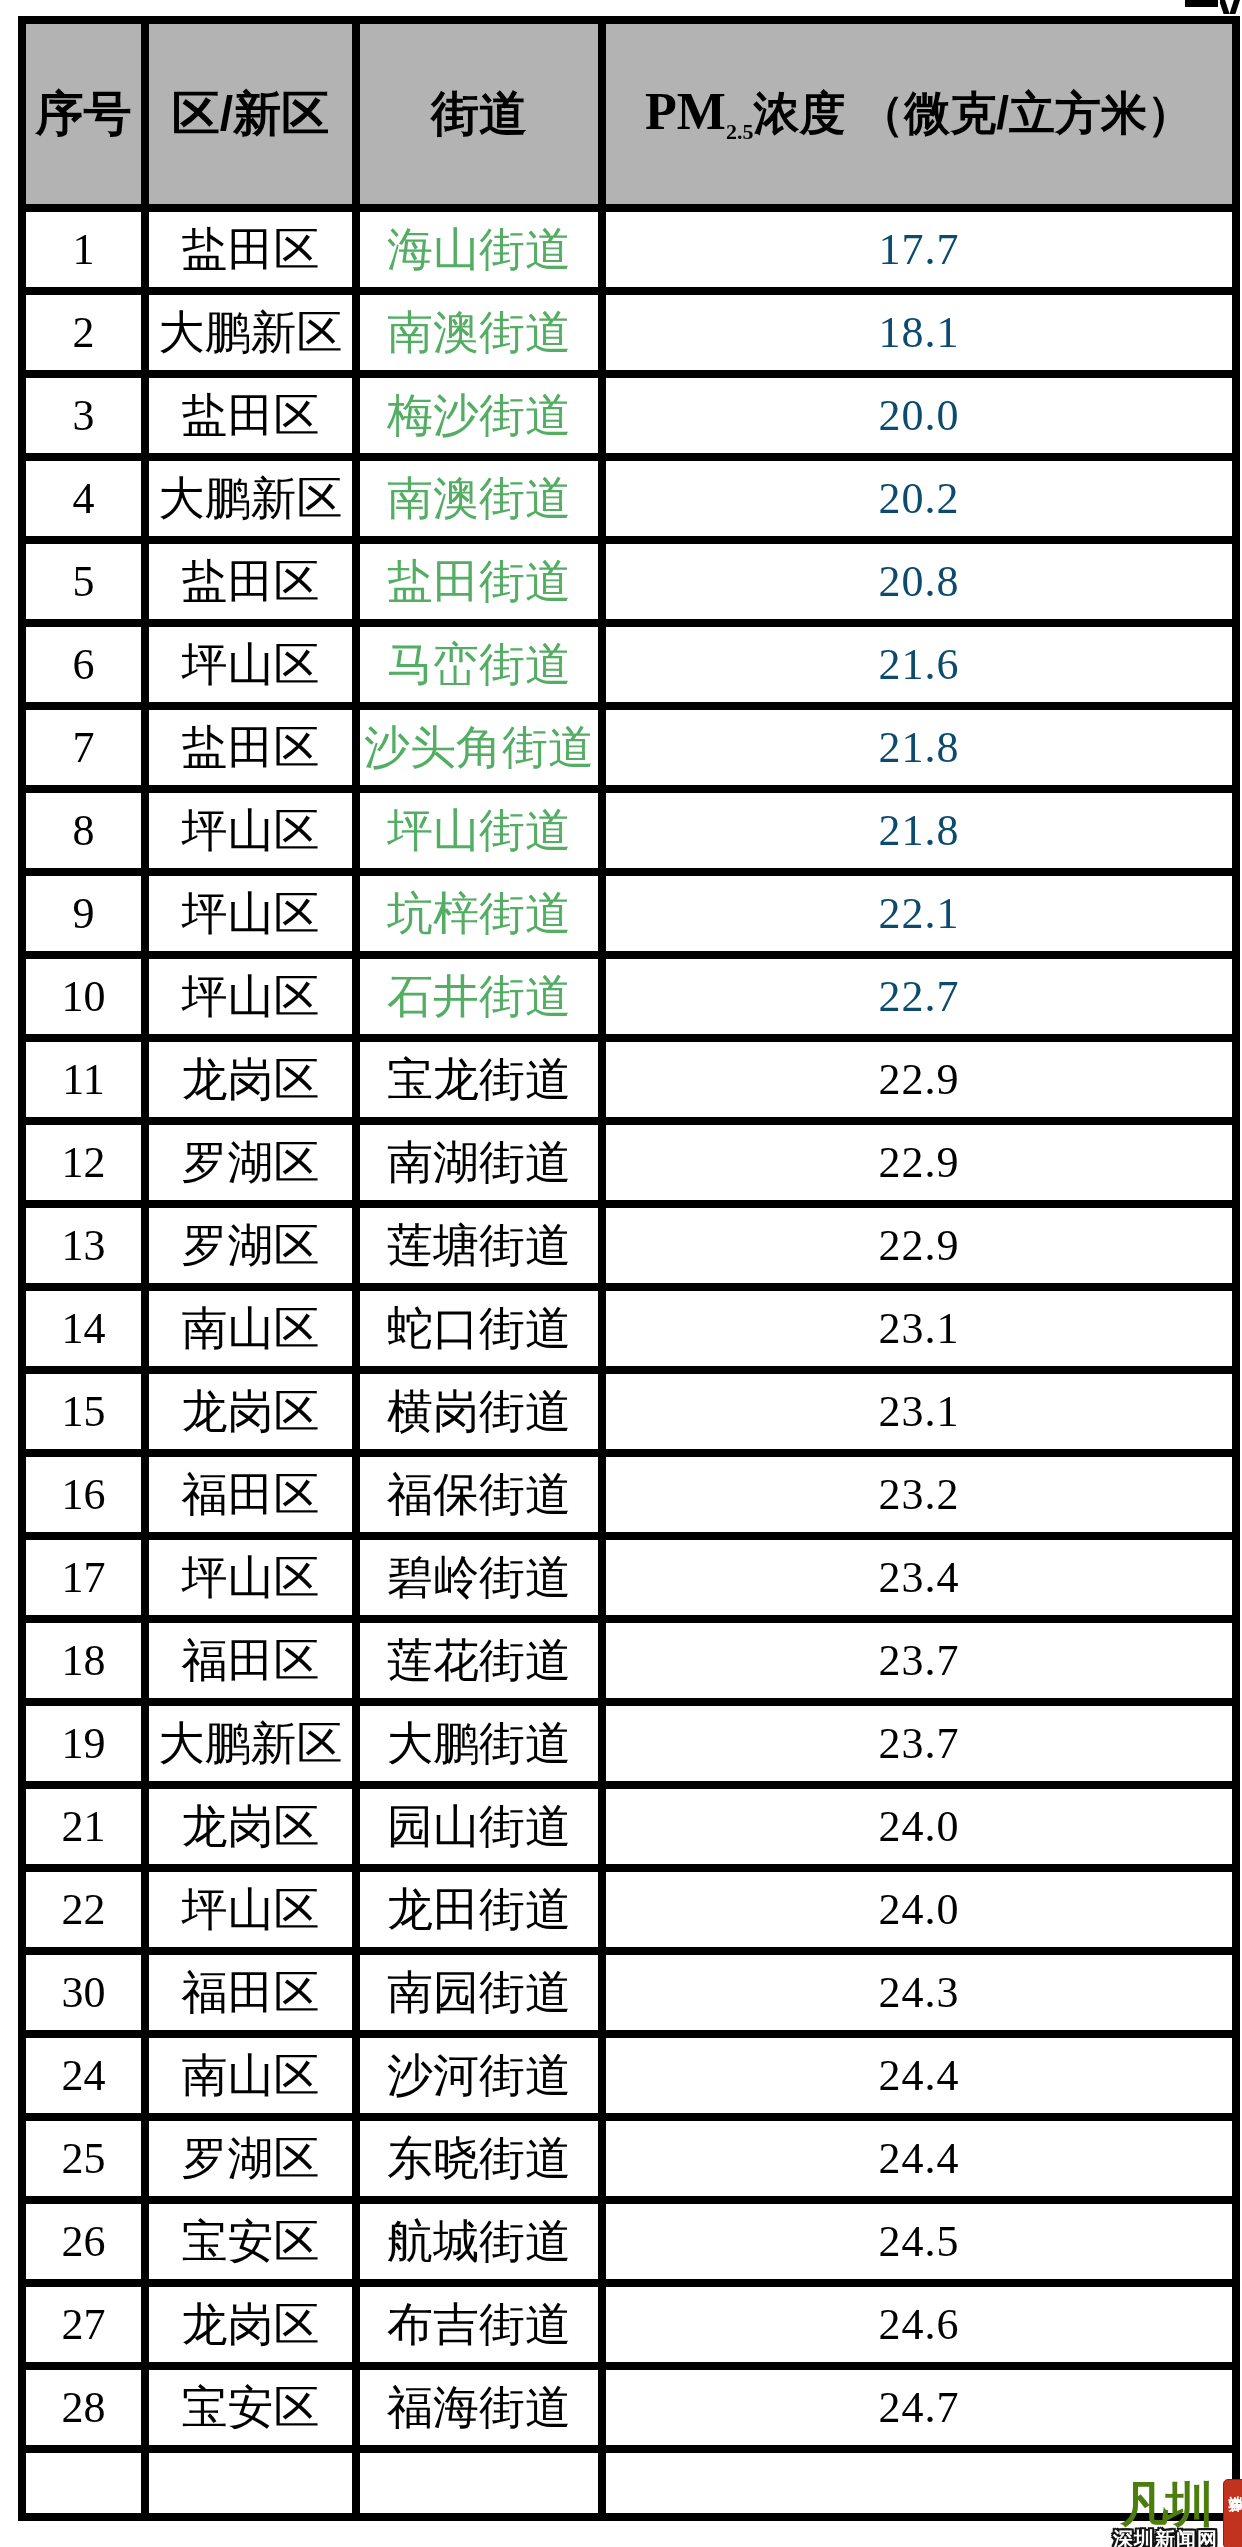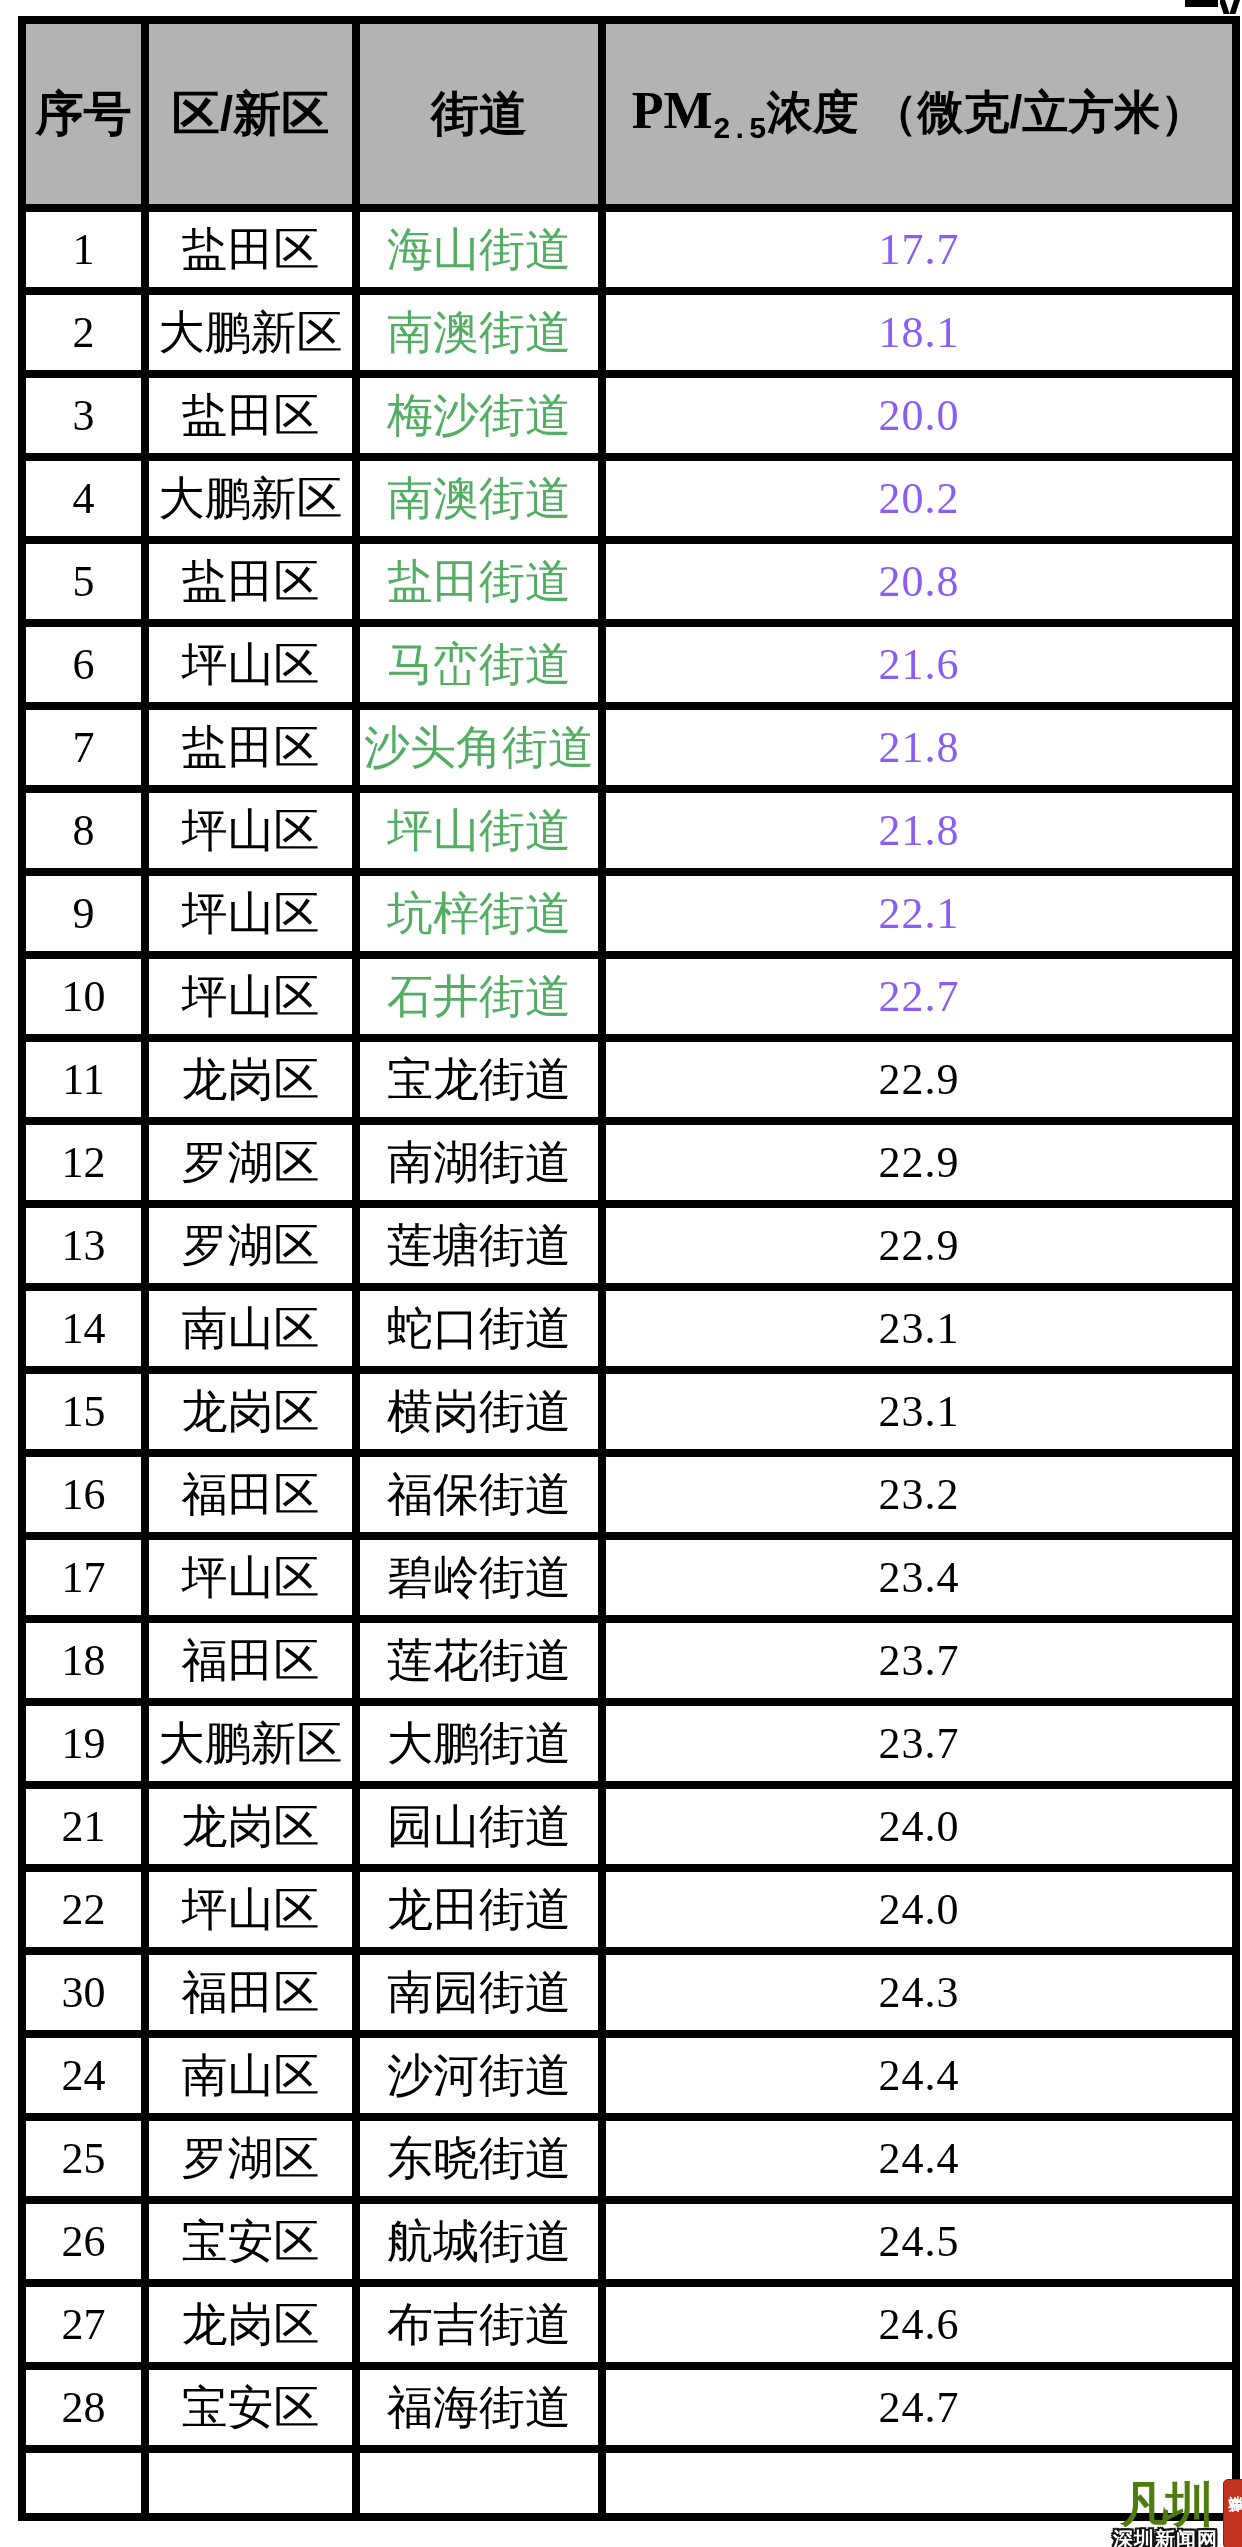--- a/index.html
+++ b/index.html
@@ -19,26 +19,26 @@
     border:8px solid #000; padding:0; text-align:center; vertical-align:middle;
     overflow:hidden; white-space:nowrap;
   }
   .pm-table thead th {
     background:#b3b3b3; height:180px;
     font-family:"Liberation Sans","DejaVu Sans",sans-serif;
     font-weight:bold; font-size:48px;
   }
   .pm-table thead th.h-pm { font-size:46px; }
   .h-pm .pm-latin { font-family:"Liberation Serif","DejaVu Serif",serif; font-weight:bold; font-size:52px;text-align:right; }
-  .h-pm sub { font-family:Liberation Mono, monospace; font-weight:bold; font-size:30px; }
+  .h-pm sub { font-family:Liberation Serif, serif; font-weight:bold; font-size:22px; }
   .pm-table td { height:75px; font-size:46px; }
   td.c-idx { font-size:44px; }
   td.c-val { font-size:44px; letter-spacing:1px; }
   tr.hl td.c-street { color:#53ae63; font-family:"Liberation Sans","DejaVu Sans",sans-serif; }
-  tr.hl td.c-val { color:#8b5cf6; }
+  tr.hl td.c-val { color:#0c4a6e; }
   tr.partial td { height:60px; }
 
   
   .frag-bar { position:absolute; left:1185px; top:0; width:33px; height:7px; background:#000; }
   .frag-marks { position:absolute; left:1220px; top:0; width:22px; height:14px; overflow:hidden; }
   .frag-marks .m { position:absolute; top:-2px; width:6px; height:16px; background:#000; }
   .frag-marks .m1 { left:1px;  transform:skewX(18deg); }
   .frag-marks .m2 { left:12px; transform:skewX(-18deg); }
 
   

